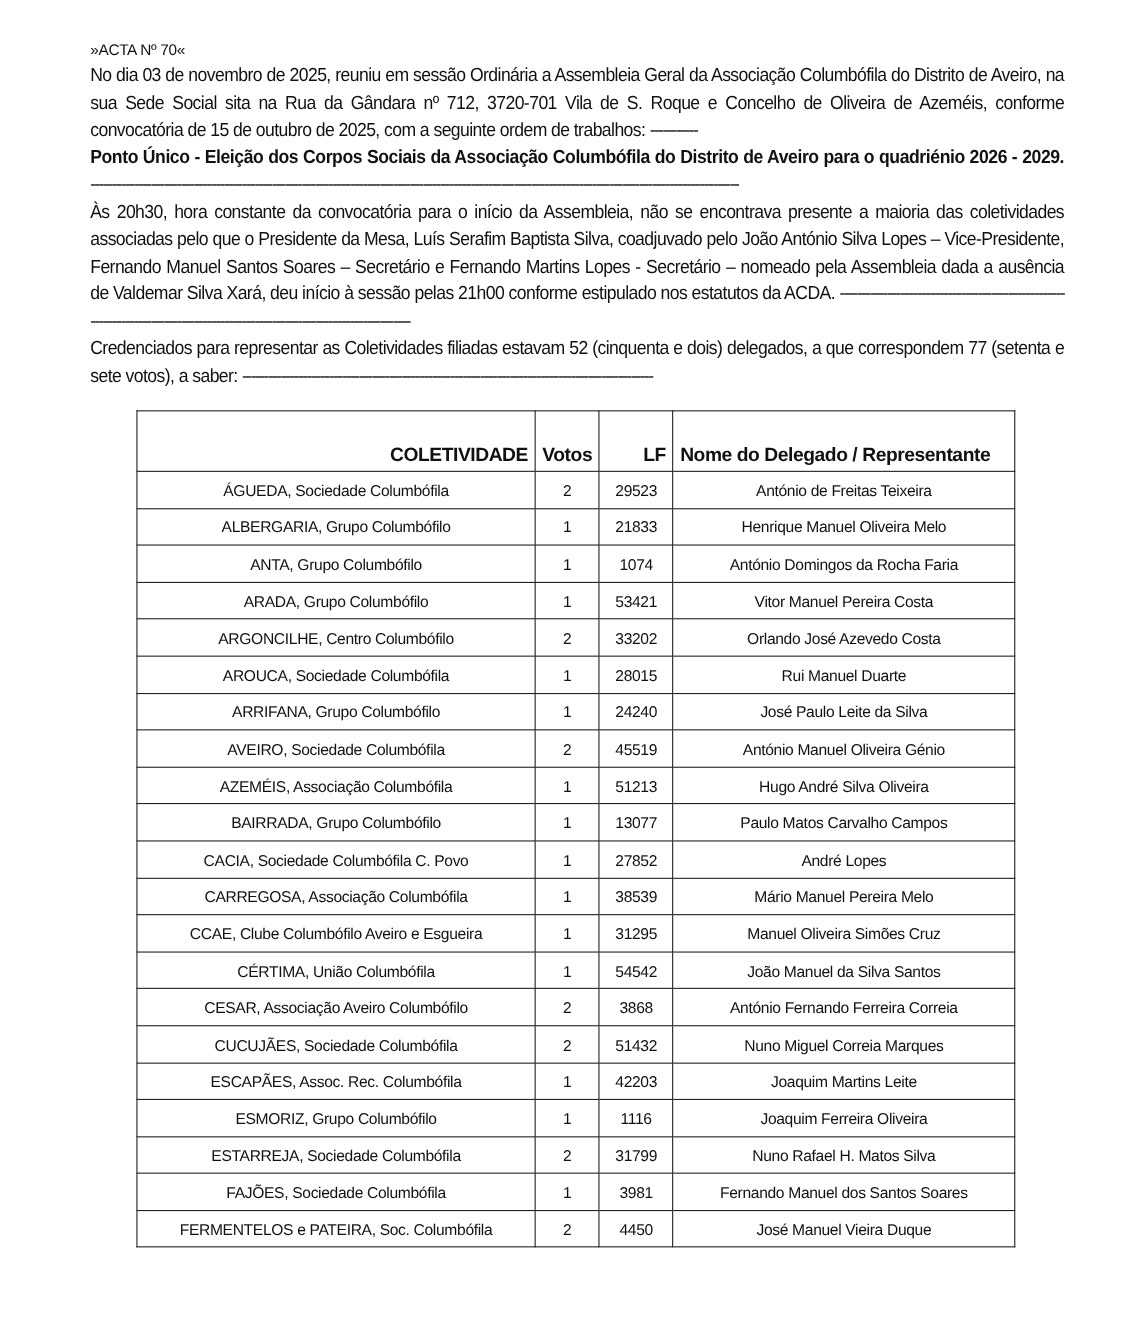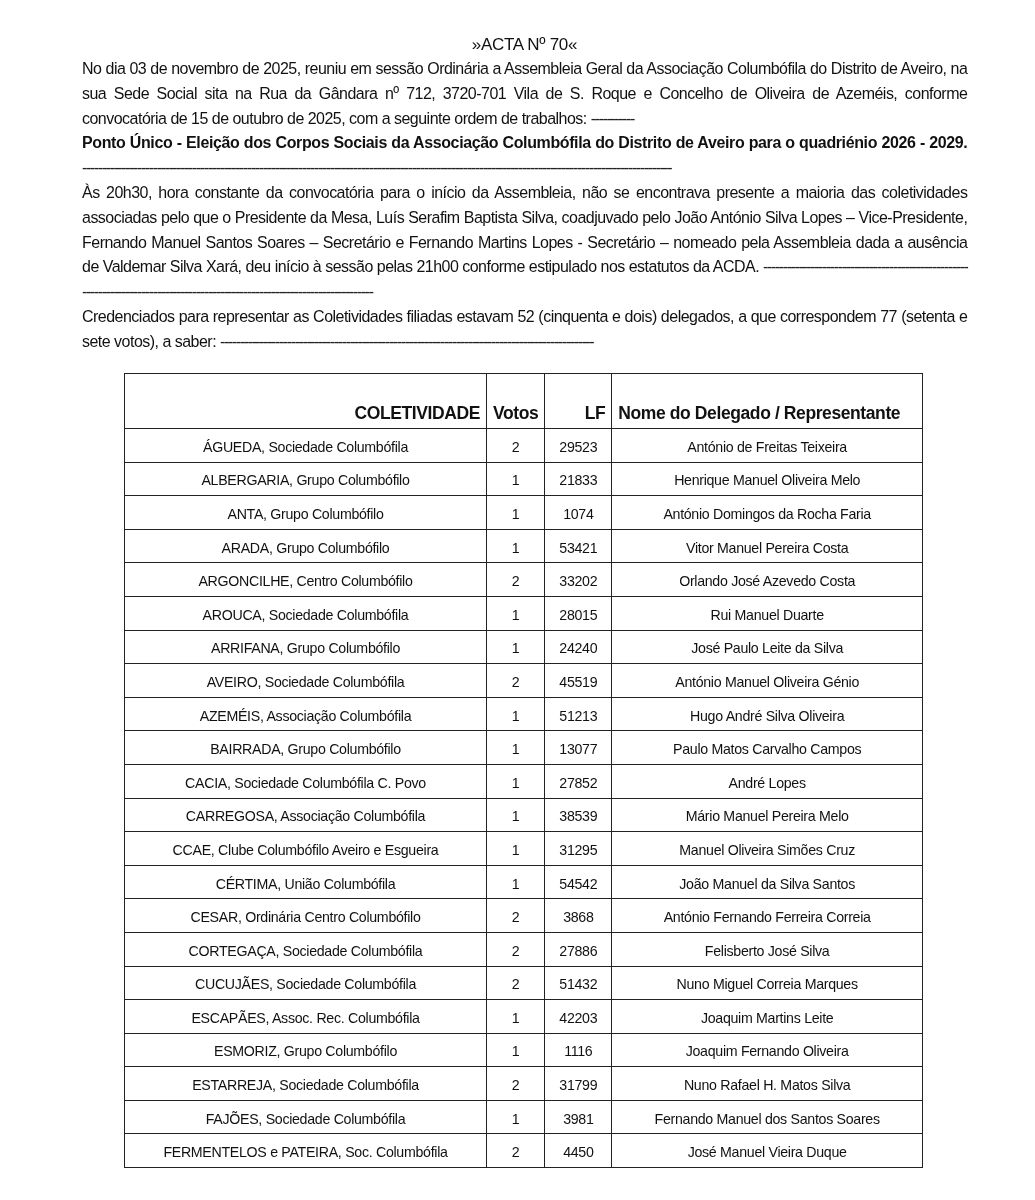--- a/index.html
+++ b/index.html
@@ -3,21 +3,21 @@
 <meta charset="utf-8">
 <style>
   html, body { margin: 0; padding: 0; background: #ffffff; }
   body {
     width: 1035px; height: 1200px; overflow: hidden; position: relative;
     font-family: "Liberation Sans", "DejaVu Sans", sans-serif;
     color: #111;
   }
   .page { position: absolute; left: 82px; top: 34px; width: 885px; }
   .title {
-    text-align: center; font-size: 17px; line-height: 22px;
+    font-size: 14px; line-height: 22px;
     letter-spacing: -0.3px; margin-bottom: 0px;
   }
   .para {
     font-size: 17.2px; line-height: 24.8px; text-align: justify;
     letter-spacing: -0.55px; word-spacing: 0px;
     transform: scaleX(0.93); transform-origin: left top; width: 952px;
   }
   .para.bold { font-weight: bold; letter-spacing: -0.4px; }
   .dashes { letter-spacing: -1.5px; color: #222; }
   table.delegates {
@@ -157,48 +157,42 @@
         <td class="c-lf">31295</td>
         <td class="c-name">Manuel Oliveira Simões Cruz</td>
       </tr>
       <tr>
         <td class="c-col">CÉRTIMA, União Columbófila</td>
         <td class="c-votos">1</td>
         <td class="c-lf">54542</td>
         <td class="c-name">João Manuel da Silva Santos</td>
       </tr>
       <tr>
-        <td class="c-col">CESAR, Ordinária Centro Columbófilo</td>
+        <td class="c-col">CESAR, Associação Aveiro Columbófilo</td>
         <td class="c-votos">2</td>
         <td class="c-lf">3868</td>
         <td class="c-name">António Fernando Ferreira Correia</td>
       </tr>
       <tr>
-        <td class="c-col">CORTEGAÇA, Sociedade Columbófila</td>
-        <td class="c-votos">2</td>
-        <td class="c-lf">27886</td>
-        <td class="c-name">Felisberto José Silva</td>
-      </tr>
-      <tr>
         <td class="c-col">CUCUJÃES, Sociedade Columbófila</td>
         <td class="c-votos">2</td>
         <td class="c-lf">51432</td>
         <td class="c-name">Nuno Miguel Correia Marques</td>
       </tr>
       <tr>
         <td class="c-col">ESCAPÃES, Assoc. Rec. Columbófila</td>
         <td class="c-votos">1</td>
         <td class="c-lf">42203</td>
         <td class="c-name">Joaquim Martins Leite</td>
       </tr>
       <tr>
         <td class="c-col">ESMORIZ, Grupo Columbófilo</td>
         <td class="c-votos">1</td>
         <td class="c-lf">1116</td>
-        <td class="c-name">Joaquim Fernando Oliveira</td>
+        <td class="c-name">Joaquim Ferreira Oliveira</td>
       </tr>
       <tr>
         <td class="c-col">ESTARREJA, Sociedade Columbófila</td>
         <td class="c-votos">2</td>
         <td class="c-lf">31799</td>
         <td class="c-name">Nuno Rafael H. Matos Silva</td>
       </tr>
       <tr>
         <td class="c-col">FAJÕES, Sociedade Columbófila</td>
         <td class="c-votos">1</td>

